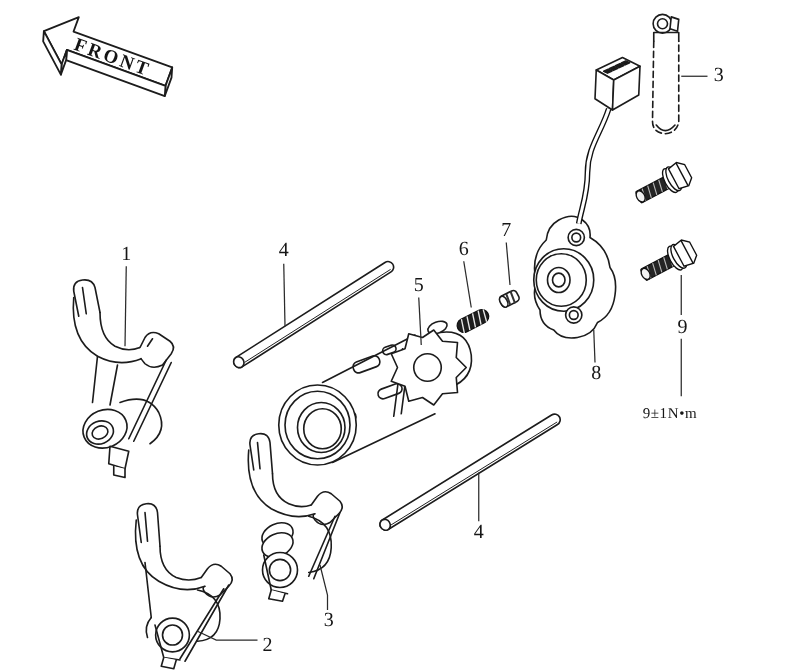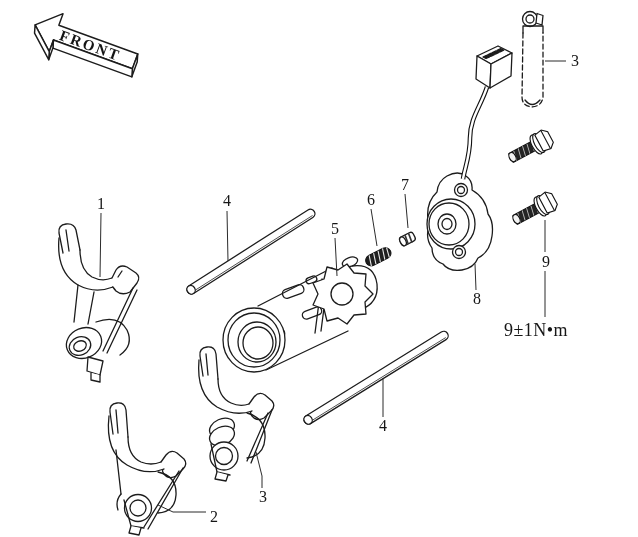--- a/index.html
+++ b/index.html
@@ -8,21 +8,21 @@
     font-family:"Liberation Serif","DejaVu Serif",serif;overflow:hidden;
   }
   #art{position:absolute;left:0;top:0;}
   svg{shape-rendering:geometricPrecision;}
   .part{stroke:#1c1c1c;stroke-width:1.3;fill:none;stroke-linecap:round;stroke-linejoin:round;}
   .leader{stroke:#2b2b2b;stroke-width:1;fill:none;stroke-linecap:butt;}
   .callout{
     position:absolute;transform:translate(-50%,-50%);
     font-size:16px;color:#161616;line-height:1;white-space:nowrap;
   }
-  .torque{font-size:18px;letter-spacing:.5px;}
+  .torque{font-size:12px;letter-spacing:.5px;}
   .front-text{font-family:"Liberation Serif","DejaVu Serif",serif;font-weight:bold;
     font-size:13.5px;letter-spacing:2px;fill:#141414;stroke:none;}
 </style>
 </head>
 <body>
 
 <div id="stage">
 
   <svg id="art" width="638" height="537" viewBox="0 0 638 537">
 

